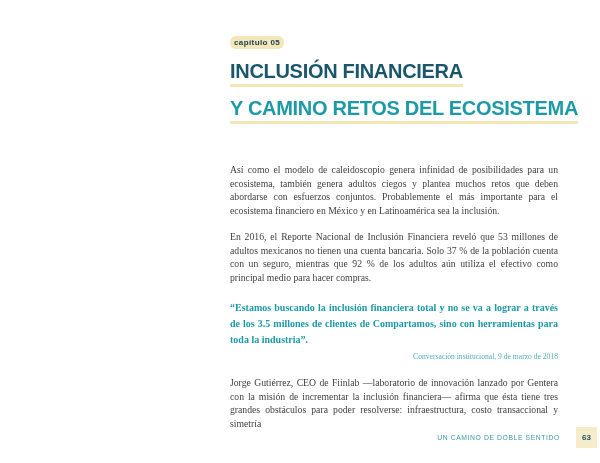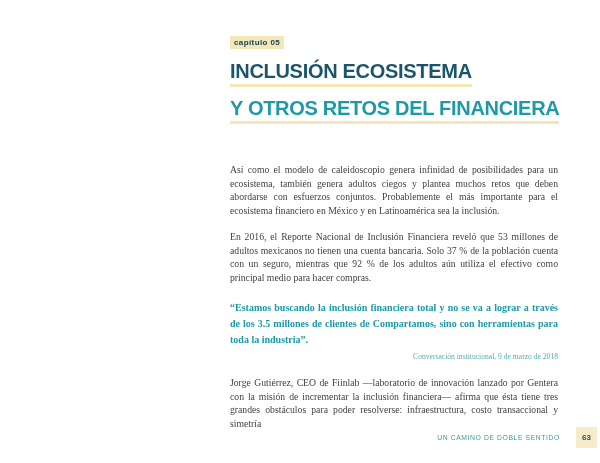--- a/index.html
+++ b/index.html
@@ -16,20 +16,21 @@
     left: 230px;
     top: 36px;
     display: inline-block;
     background: #f3e6b8;
     color: #163d4e;
     font-family: "Liberation Sans", sans-serif;
     font-weight: bold;
     font-size: 8px;
     letter-spacing: 0.4px;
     padding: 2px 4px 2px 4px;
+    border-radius: 6px;
   }
   .title-block {
     position: absolute;
     left: 230px;
     top: 61px;
     font-family: "Liberation Sans", sans-serif;
     font-weight: 800;
   }
   .title-line {
     display: table;
@@ -100,22 +101,22 @@
   }
 </style>
 </head>
 <body>
 
 <div class="page">
 
   <span class="chapter-label">capítulo 05</span>
 
   <div class="title-block">
-    <div class="title-line l1">INCLUSIÓN ECOSISTEMA</div>
-    <div class="title-line l2">Y OTROS RETOS DEL FINANCIERA</div>
+    <div class="title-line l1">INCLUSIÓN FINANCIERA</div>
+    <div class="title-line l2">Y CAMINO RETOS DEL ECOSISTEMA</div>
   </div>
 
   <div class="text-column">
     <p class="body-par">Así como el modelo de caleidoscopio genera infinidad de posibilidades para un ecosistema, también genera adultos ciegos y plantea muchos retos que deben abordarse con esfuerzos conjuntos. Probablemente el más importante para el ecosistema financiero en México y en Latinoamérica sea la inclusión.</p>
     <p class="body-par">En 2016, el Reporte Nacional de Inclusión Financiera reveló que 53 millones de adultos mexicanos no tienen una cuenta bancaria. Solo 37 % de la población cuenta con un seguro, mientras que 92 % de los adultos aún utiliza el efectivo como principal medio para hacer compras.</p>
 
     <p class="pull-quote">“Estamos buscando la inclusión financiera total y no se va a lograr a través de los 3.5 millones de clientes de Compartamos, sino con herramientas para toda la industria”.</p>
 
     <div class="attribution">
       <div>Conversación institucional, 9 de marzo de 2018</div>

